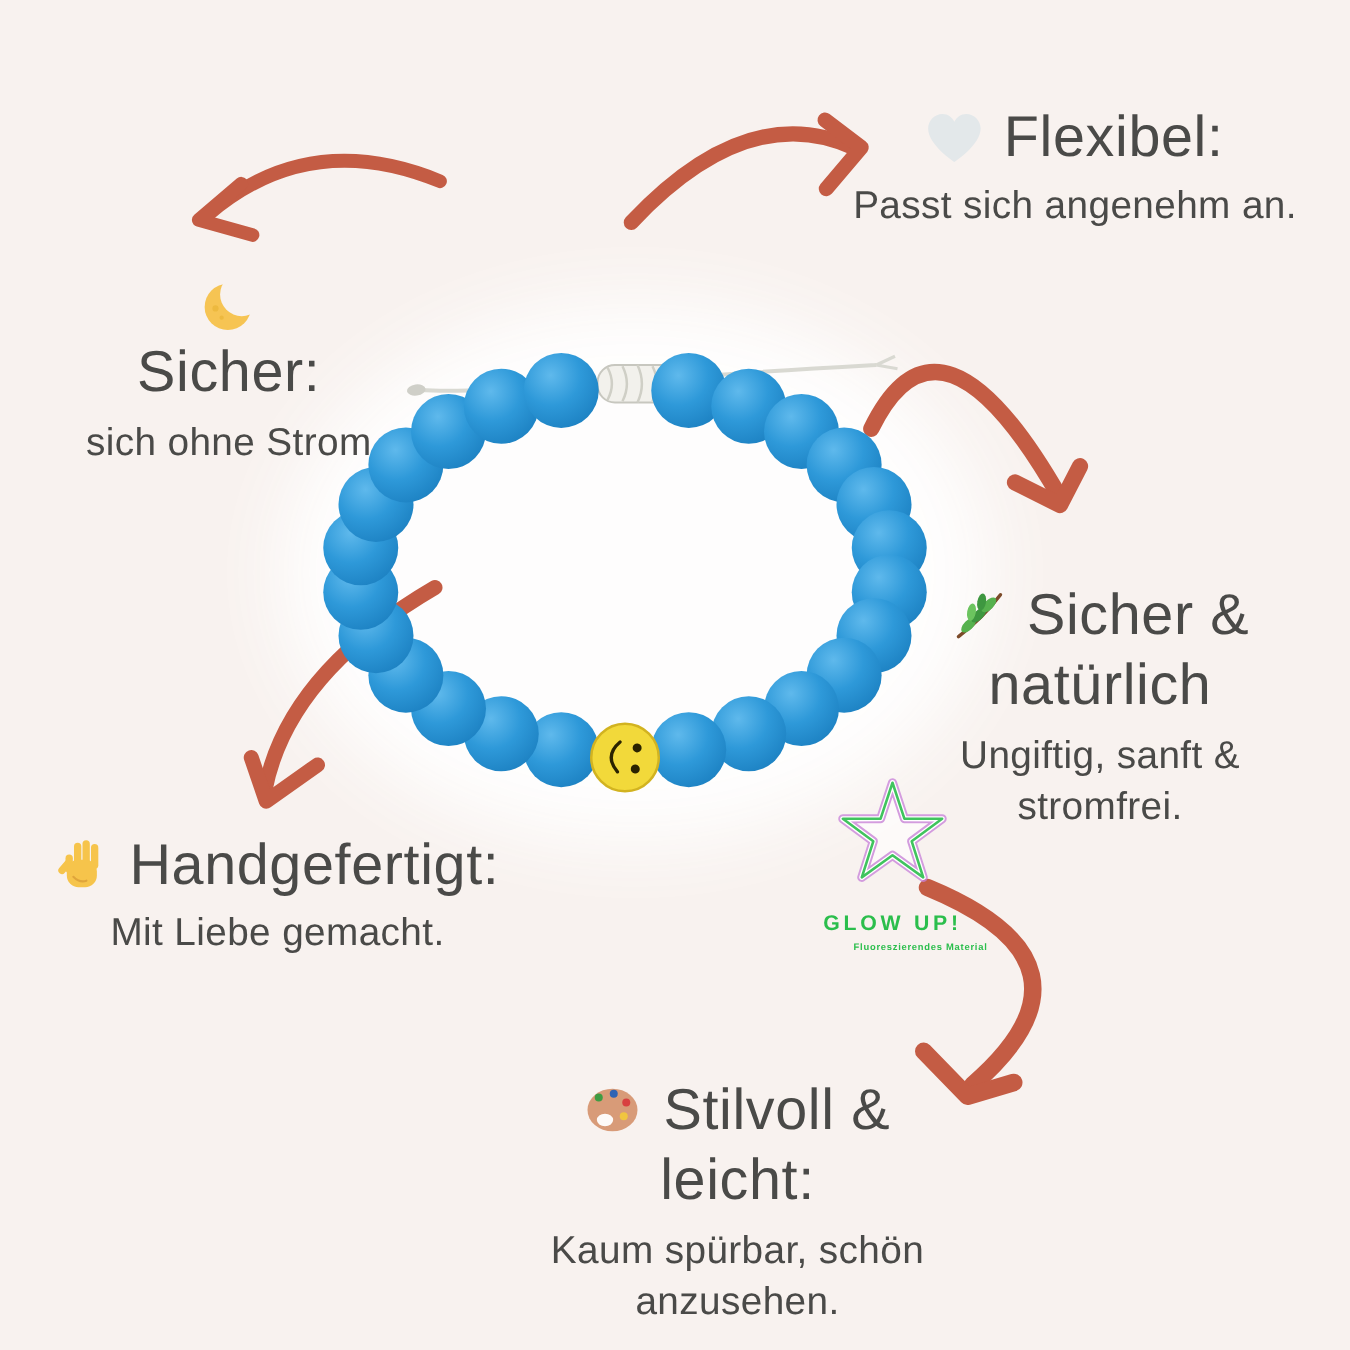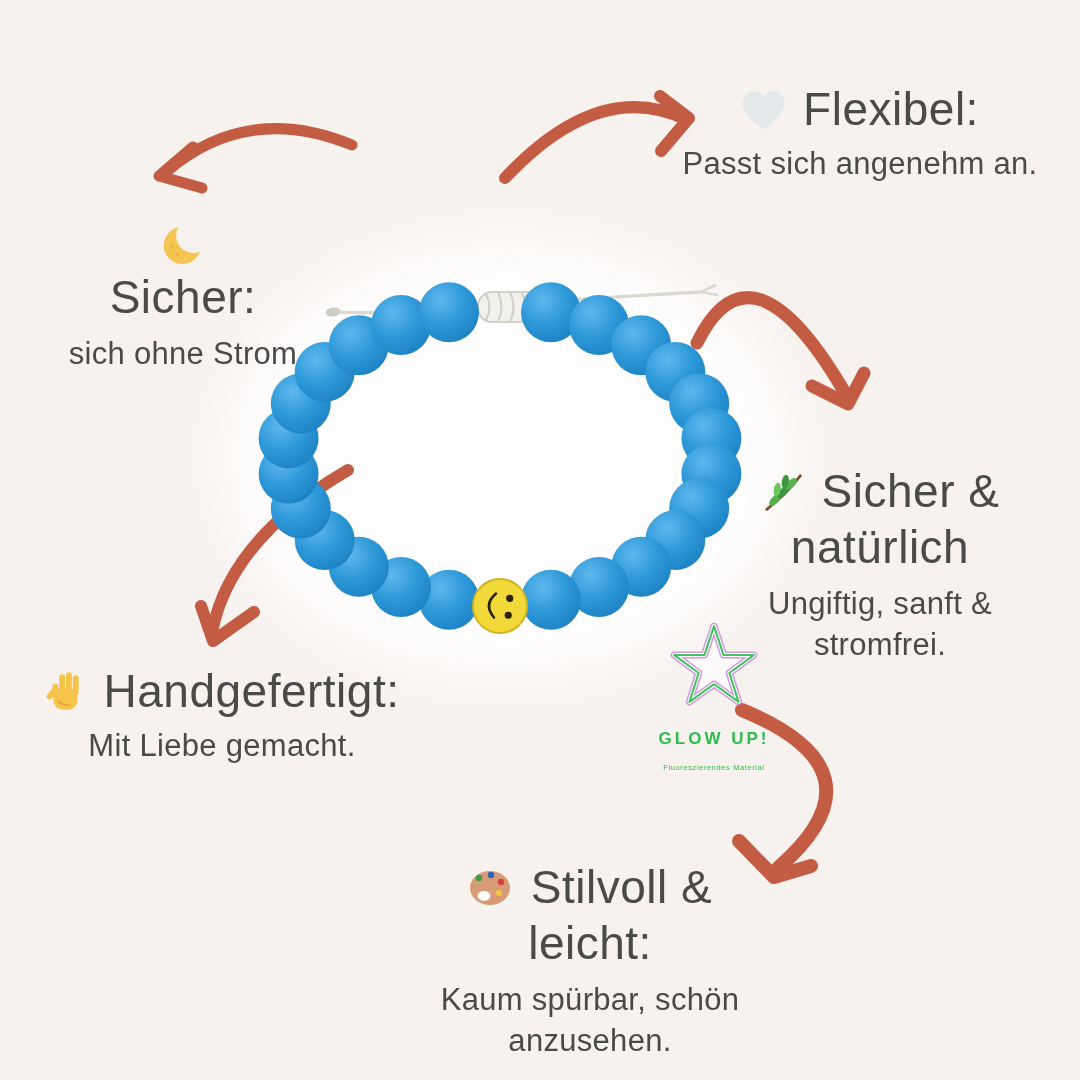--- a/index.html
+++ b/index.html
@@ -15,21 +15,21 @@
   .scene{position:absolute;left:0;top:0;width:1080px;height:1080px;}
   .feature{position:absolute;text-align:center;z-index:2;}
   .title-row{display:flex;align-items:center;justify-content:center;gap:17px;}
   .title-text{font-size:46px;font-weight:500;letter-spacing:.5px;line-height:1.2;white-space:nowrap;}
   .title-line2{font-size:46px;font-weight:500;letter-spacing:.5px;line-height:1.25;}
   .sub{font-size:31px;line-height:1.32;margin-top:7px;letter-spacing:.3px;}
   .icon{display:flex;align-items:center;}
   .arrow{fill:none;stroke:var(--arrow);stroke-linecap:round;stroke-linejoin:round;}
   .logo{position:absolute;left:638px;top:622px;width:152px;text-align:center;z-index:2;}
   .logo .brand{font-size:17px;font-weight:700;letter-spacing:3px;color:var(--logo-green);margin-top:15px;}
-  .logo .tagline{font-size:7.5px;font-weight:400;letter-spacing:.6px;color:var(--logo-green);margin-top:14px;}
+  .logo .tagline{font-size:7.5px;font-weight:700;letter-spacing:.6px;color:var(--logo-green);margin-top:4px;text-align:right;}
 </style>
 </head>
 <body>
 
 <div class="canvas">
 
   <svg class="scene" viewBox="0 0 1080 1080">
     <defs>
       <radialGradient id="beadGrad" cx="0.36" cy="0.3" r="0.8">
         <stop offset="0" stop-color="#5FB9EC"></stop>

